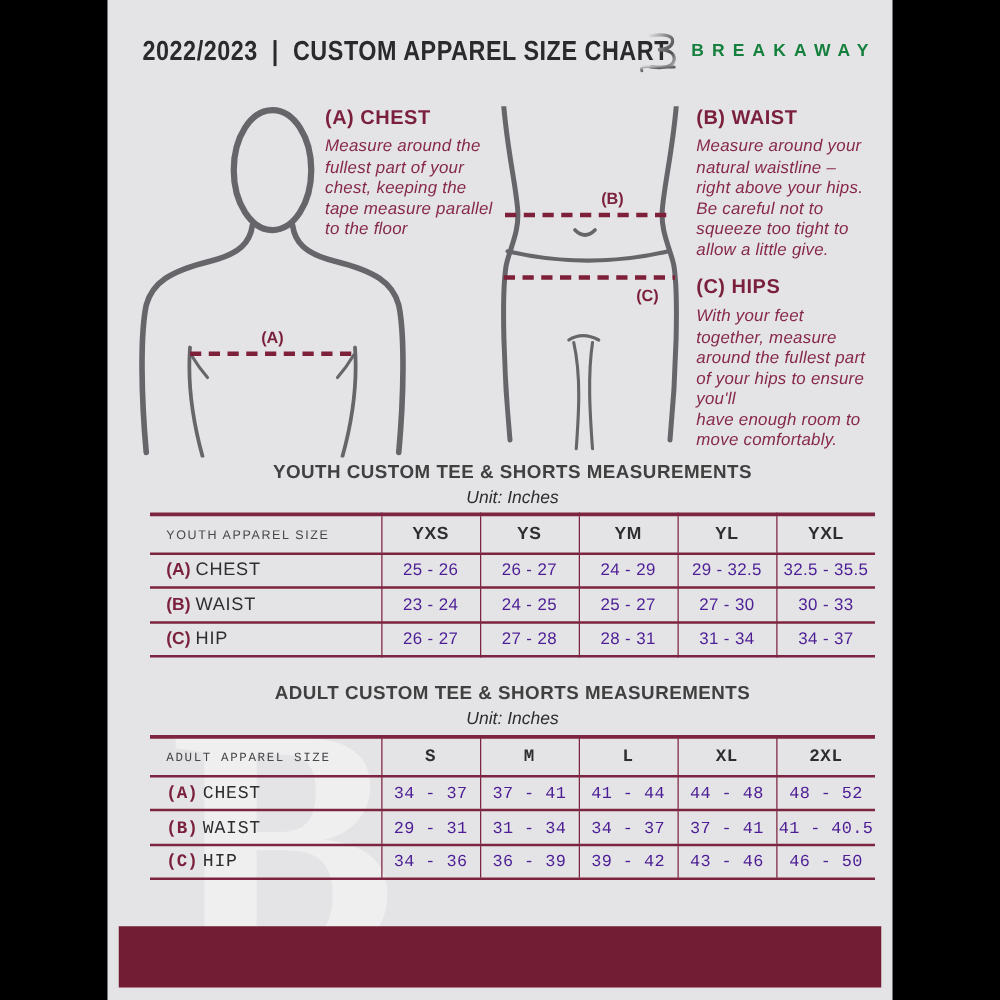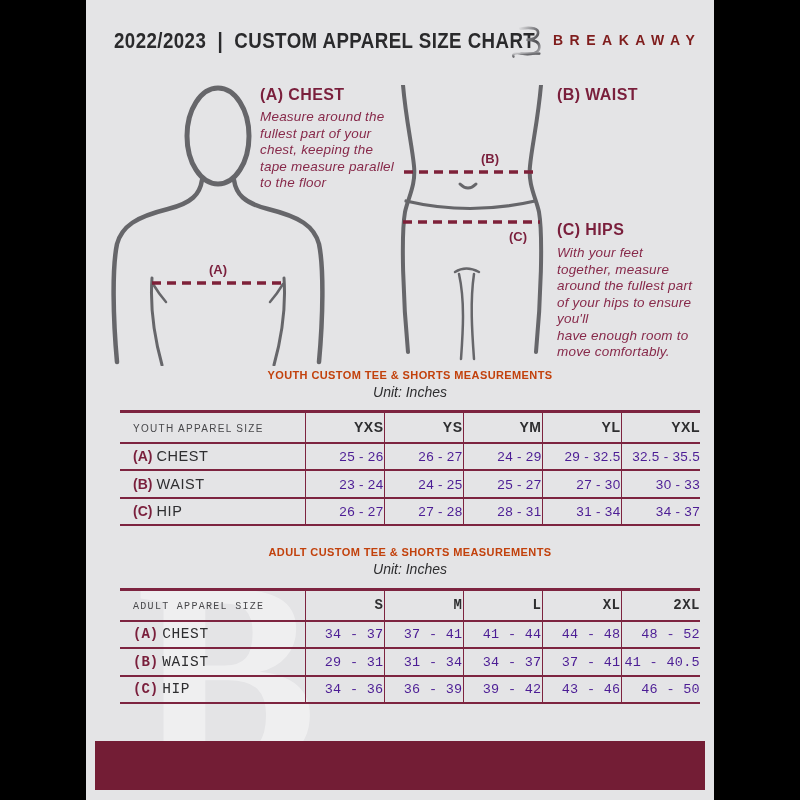--- a/index.html
+++ b/index.html
@@ -11,21 +11,21 @@
   .watermark { position:absolute; left:50px; top:540px; z-index:1;
     font-family:"Liberation Serif", serif; font-weight:bold; font-size:272px; line-height:1;
     color:rgba(255,255,255,0.42); }
 
   
   .hdr-title { position:absolute; left:28px; top:28px; z-index:2; white-space:pre;
     font-size:22px; font-weight:bold; color:#2a2a2c; letter-spacing:0.5px;
     transform:scaleX(0.85); transform-origin:left top; }
   .logo { position:absolute; left:424px; top:22px; z-index:2; }
   .brand { position:absolute; left:467px; top:32px; z-index:2;
-    font-size:14px; font-weight:bold; letter-spacing:6.5px; color:#7f1d1d; }
+    font-size:14px; font-weight:bold; letter-spacing:6.5px; color:#15803d; }
 
   
   .fig { position:absolute; z-index:2; }
   .fig-torso { left:20px; top:78px; }
   .fig-lower { left:309px; top:85px; }
 
   
   .guide-head { position:absolute; z-index:2; font-size:16px; font-weight:bold;
     color:#7A1F3C; letter-spacing:0.4px; }
   .guide-body { position:absolute; z-index:2; font-size:13.5px; font-style:italic;
@@ -34,32 +34,32 @@
   .chest-body { left:174px; top:109px; }
   .waist-head { left:471px; top:86px; }
   .waist-body { left:471px; top:109px; }
   .hips-head  { left:471px; top:221px; }
   .hips-body  { left:471px; top:245px; }
 
   
   .sec-wrap { position:absolute; left:34px; width:580px; z-index:2; text-align:center; }
   .sec-youth { top:369px; }
   .sec-adult { top:546px; }
-  .sec-title { font-size:11px; font-weight:bold; color:#c2410c; letter-spacing:0.4px; }
+  .sec-title { font-size:15px; font-weight:bold; color:#404040; letter-spacing:0.4px; }
   .sec-unit { font-size:14px; font-style:italic; color:#2e2e30; margin-top:3px; }
 
   
   .sizes-table { position:absolute; left:34px; z-index:2; border-collapse:collapse; width:580px; table-layout:fixed; }
   .tbl-youth { top:410px; }
   .tbl-adult { top:588px;font-family:Liberation Mono, monospace; }
   .sizes-table td { text-align:center; vertical-align:middle; }
   .sizes-table td:first-child { width:185px; text-align:left; padding-left:13px; }
   .sizes-table thead tr { border-top:3px solid #7D2440; border-bottom:2px solid #7D2440; }
   .sizes-table tbody tr { border-bottom:2px solid #7D2440; }
-  .sizes-table td + td { border-left:1.5px solid #7D2440; width:79px;text-align:right; }
+  .sizes-table td + td { border-left:1.5px solid #7D2440; width:79px; }
   .sizes-table thead td { height:31px; }
   .sizes-table tbody td { height:27.5px; }
   .size-header-label { font-size:10px; color:#47474a; letter-spacing:1.3px; }
   .col-head { font-size:14px; font-weight:bold; color:#2e2e30; letter-spacing:0.5px; }
   .row-prefix { font-size:14px; font-weight:bold; color:#7A1F3C; }
   .row-label { font-size:14.5px; color:#2e2e30; letter-spacing:0.6px; margin-left:4px; }
   .cell-val { font-size:13.5px; color:#4c1d95; letter-spacing:0.3px; }
 
   
   .footer-bar { position:absolute; left:9px; top:741px; width:610px; height:49px;
@@ -124,20 +124,26 @@
       <text x="123" y="156" text-anchor="middle" font-size="13" font-weight="bold" fill="#7A1F3C">(C)</text>
     </svg>
 
     <div class="guide-head chest-head">(A) CHEST</div>
     <div class="guide-body chest-body">Measure around the
 fullest part of your
 chest, keeping the
 tape measure parallel
 to the floor</div>
     <div class="guide-head waist-head">(B) WAIST</div>
+    <div class="guide-body waist-body">Measure around your
+natural waistline –
+right above your hips.
+Be careful not to
+squeeze too tight to
+allow a little give.</div>
     <div class="guide-head hips-head">(C) HIPS</div>
     <div class="guide-body hips-body">With your feet
 together, measure
 around the fullest part
 of your hips to ensure
 you'll
 have enough room to
 move comfortably.</div>
 
     <div class="sec-wrap sec-youth">

